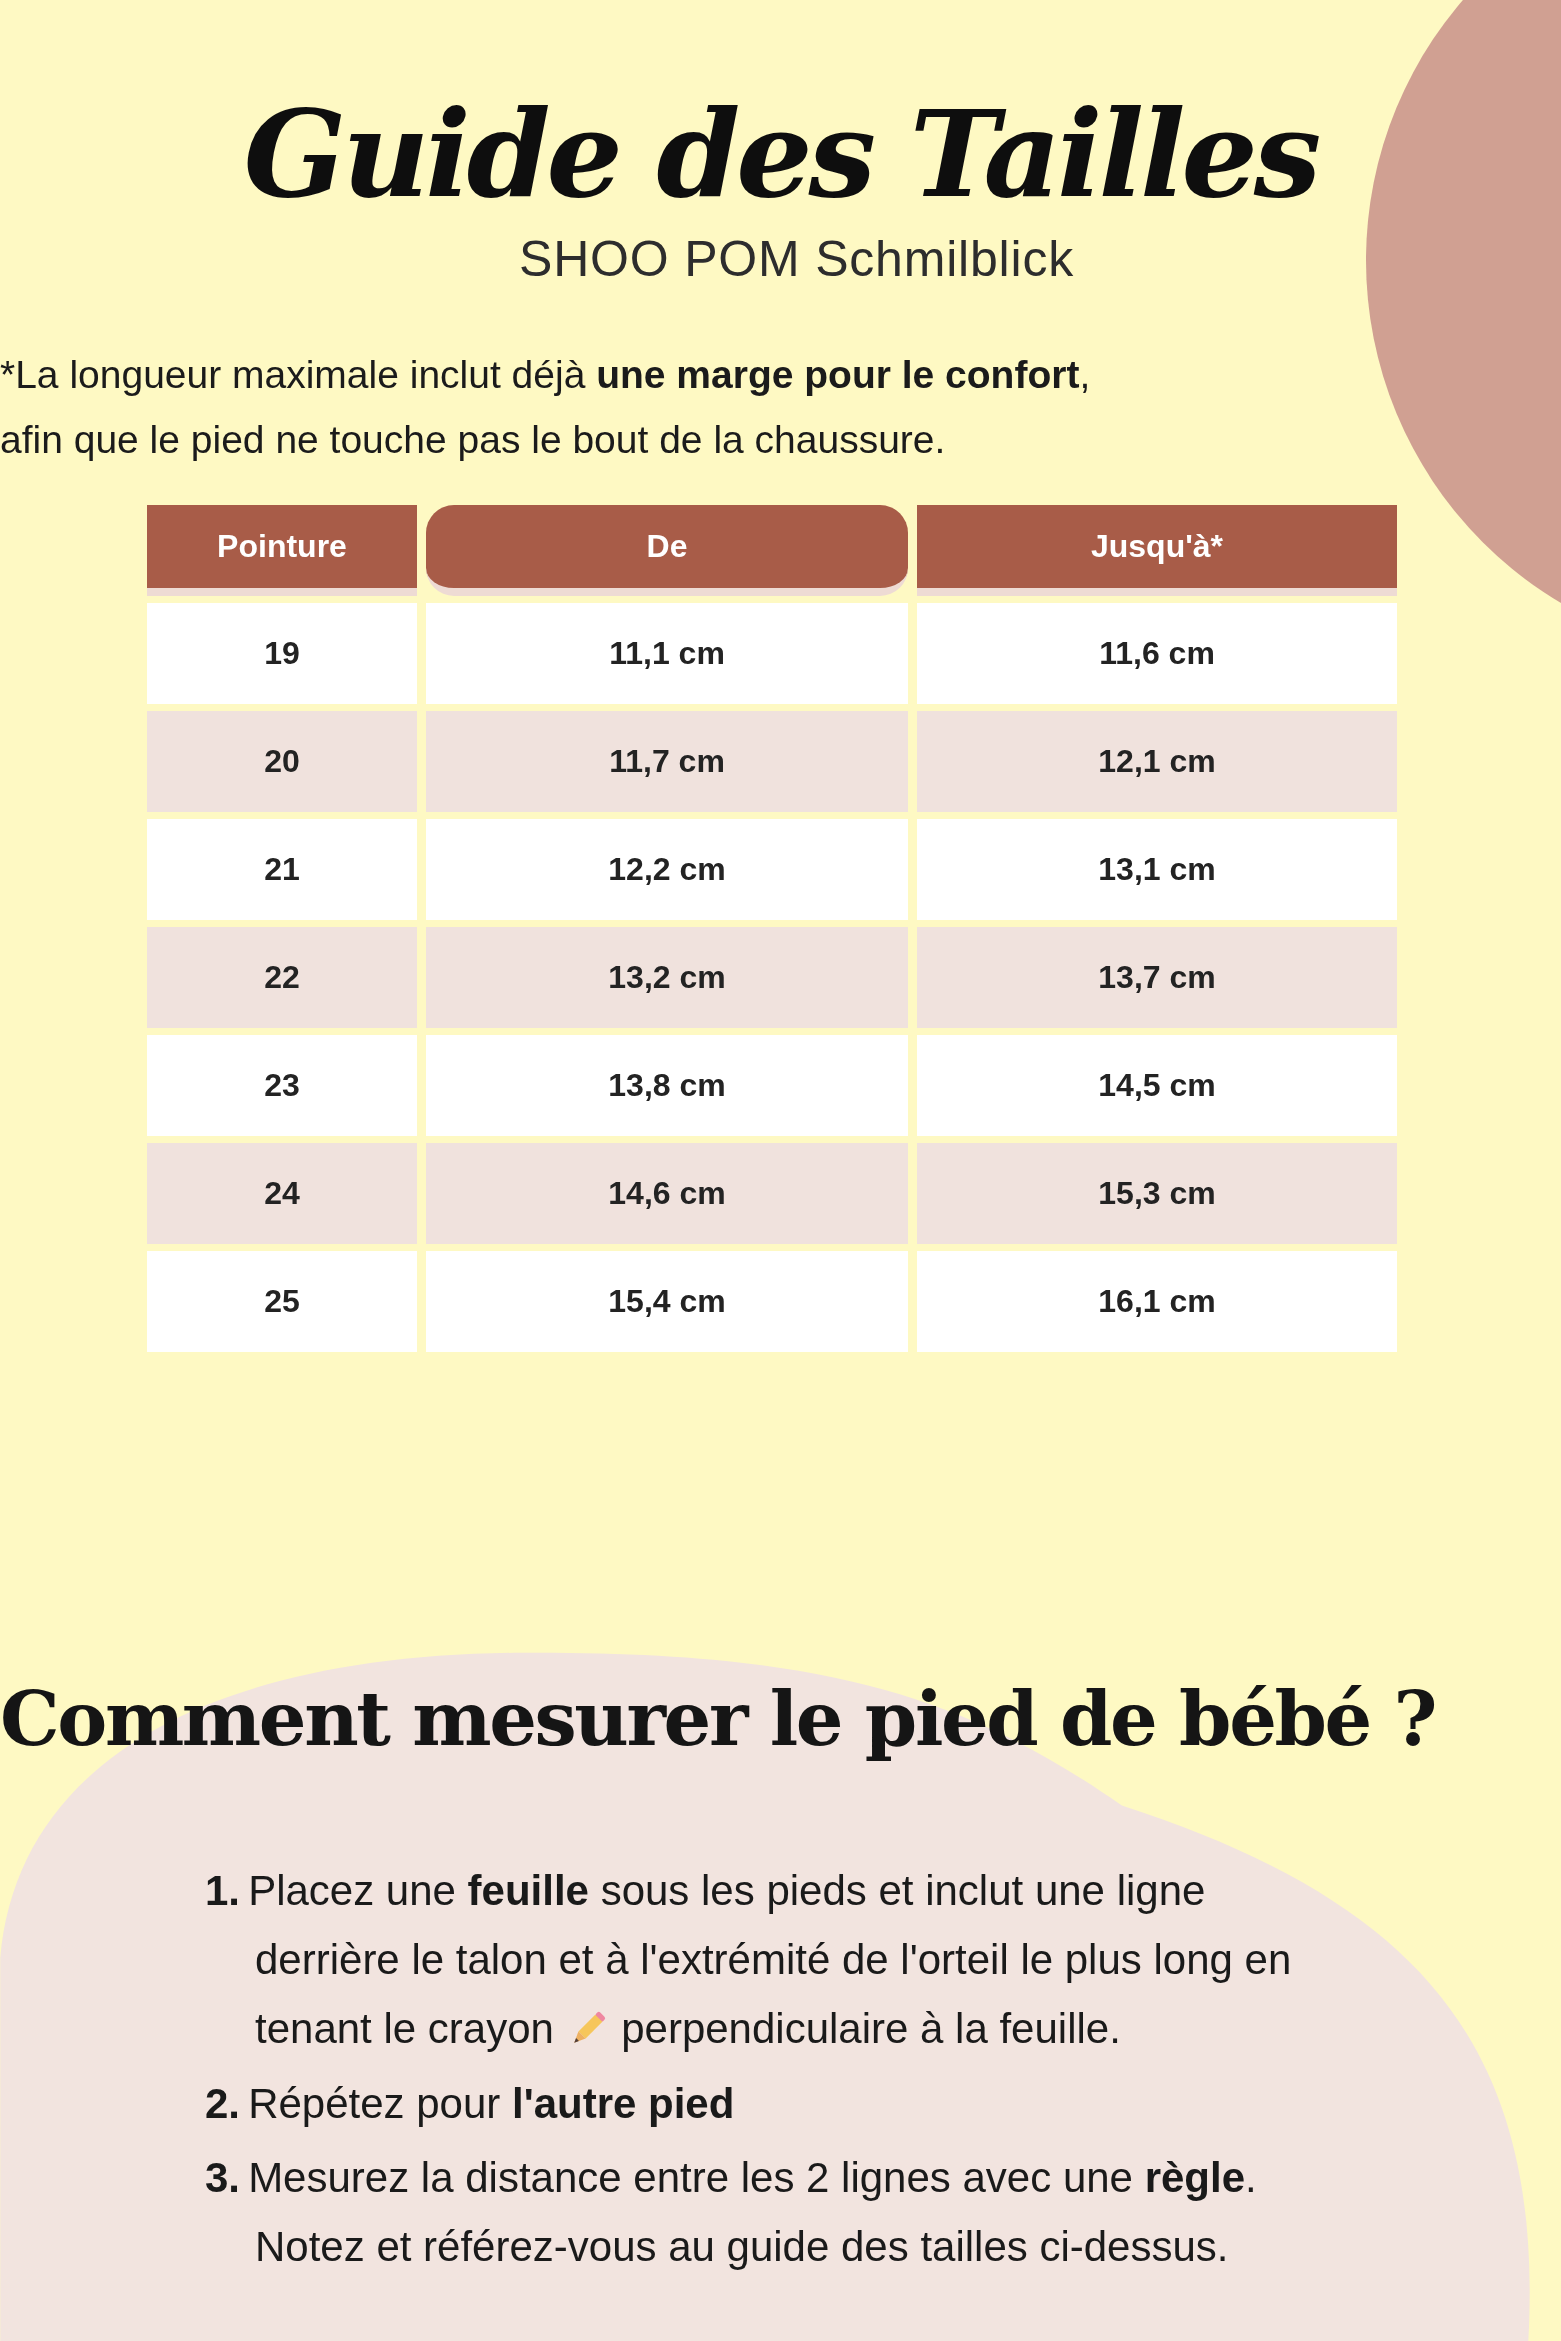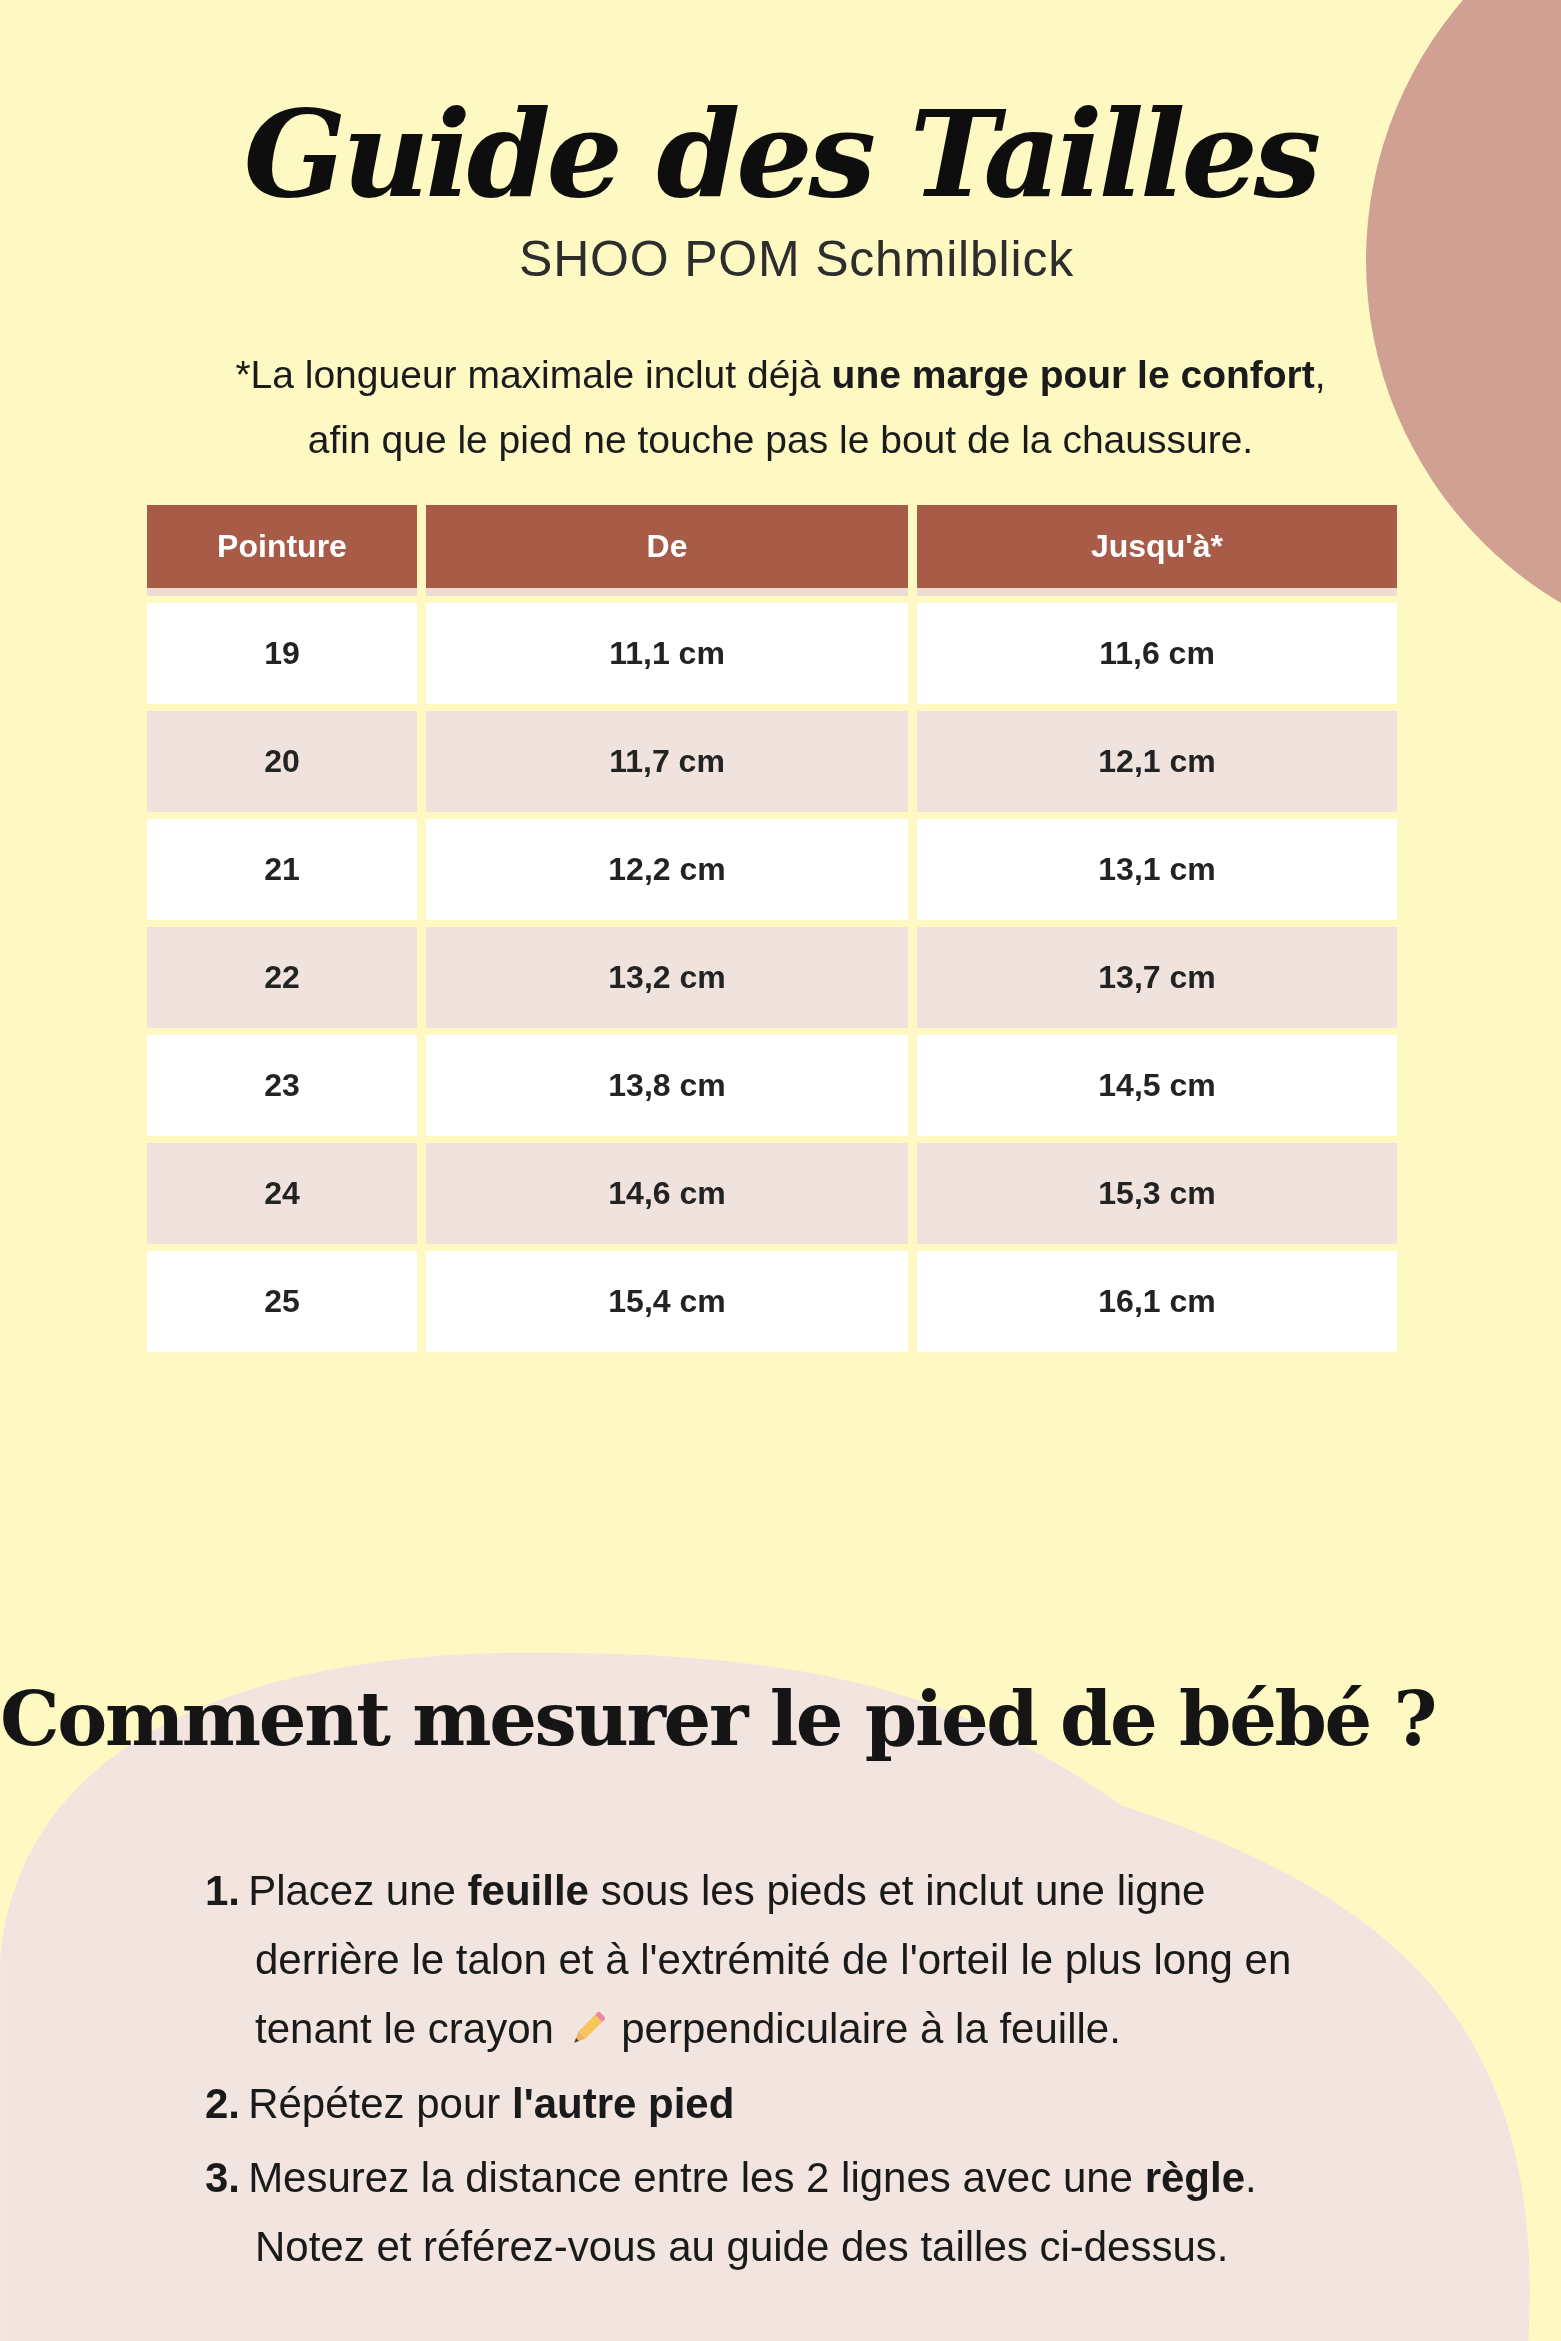--- a/index.html
+++ b/index.html
@@ -6,29 +6,29 @@
   .page{position:relative;width:1561px;height:2342px;background:#fef9c3;overflow:hidden;
         font-family:"Liberation Sans",sans-serif;color:#1b1b1b;}
   .shape{position:absolute;}
   .circle-rose{width:797px;height:797px;border-radius:50%;background:#d0a092;left:1366px;top:-138px;}
   .blob-svg{position:absolute;left:0;top:1643px;width:1561px;height:699px;}
   .title{position:absolute;top:72px;left:0;width:100%;text-align:center;
          font-family:"DejaVu Serif",serif;font-style:italic;font-weight:700;
          font-size:120px;line-height:163px;letter-spacing:-4.1px;color:#0e0e0e;}
   .subtitle{position:absolute;top:230px;left:16px;width:100%;text-align:center;
             font-size:50px;line-height:59px;color:#2d2d2d;letter-spacing:0.8px;}
-  .note{position:absolute;top:342px;left:0;width:100%;text-align:center;
+  .note{position:absolute;top:342px;left:0;width:100%;text-align:left;
         font-size:39px;line-height:65px;color:#1b1b1b;}
   .note b{font-weight:700;}
   table.size{position:absolute;left:138px;top:498px;border-collapse:separate;border-spacing:9.8px 7.3px;}
   table.size th{background:#a85c48;color:#ffffff;font-size:32px;font-weight:700;
                 height:81px;border-bottom:8.1px solid #eedbd4;text-align:center;vertical-align:middle;}
   table.size td{height:99px;font-size:32px;font-weight:700;color:#232323;
                 text-align:center;vertical-align:middle;}
-  .w1{width:268px;} .w2{width:480px;} .w3{width:478px;}
+  .w1{width:268px;} .w2{width:480px;border-radius:28px;} .w3{width:478px;}
   tr.row-white td{background:#ffffff;}
   tr.row-pink td{background:#f0e2dd;}
   .measure-title{position:absolute;top:1670px;left:0;width:100%;text-align:left;
                  font-family:"DejaVu Serif",serif;font-weight:700;
                  font-size:75px;line-height:98px;letter-spacing:-2.4px;color:#151515;}
   .steps{position:absolute;left:205px;top:1856px;width:1236px;font-size:42px;line-height:69px;color:#1a1a1a;}
   .step{padding-left:50px;text-indent:-50px;margin-bottom:5.7px;}
   .step .num{font-weight:700;margin-right:8.1px;}
   .steps b{font-weight:700;}
   .pencil{display:inline-block;width:44px;height:44px;vertical-align:-8.1px;}

